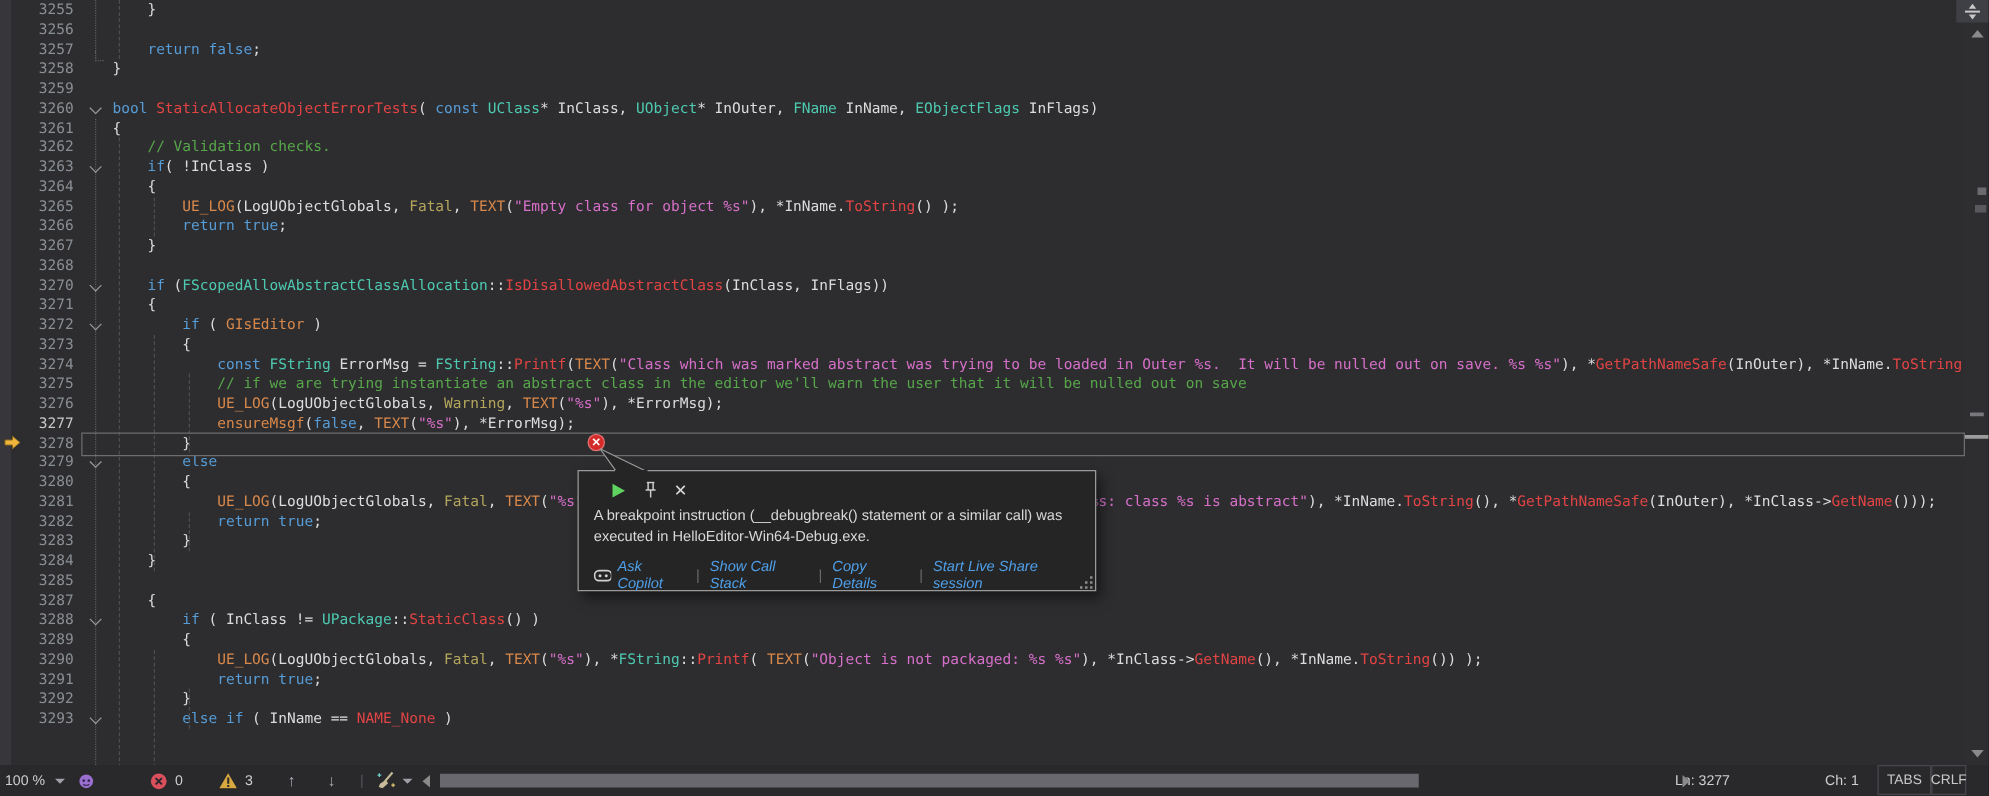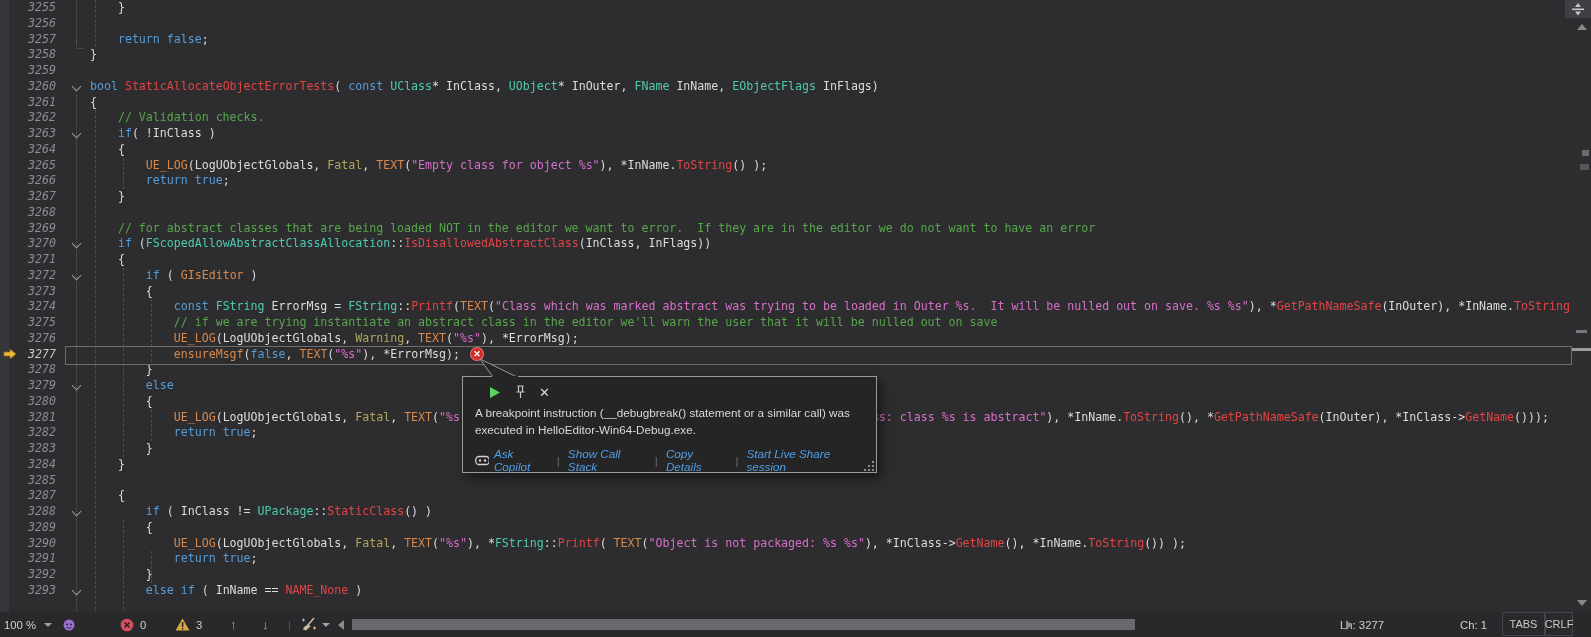--- a/index.html
+++ b/index.html
@@ -4,21 +4,21 @@
 <style>
   html,body{margin:0;padding:0;background:#1a1a1a;}
   .screen{position:relative;width:1591px;height:637px;background:#2d2d30;overflow:hidden;
           font-family:"Liberation Sans",sans-serif;}
   
   .editor{position:absolute;left:0;top:0;width:1572px;height:612px;overflow:hidden;}
   .left-strip{position:absolute;left:0;top:0;width:9px;height:612px;background:#37373b;}
   .line{height:15.75px;display:flex;white-space:pre;
         font-family:"DejaVu Sans Mono",monospace;font-size:11.6px;line-height:15.75px;}
   .bpmargin{width:28px;flex:none;}
-  .lnum{width:34px;flex:none;text-align:left;color:#8a8f94;font-style:italic;}
+  .lnum{width:34px;flex:none;text-align:center;color:#8a8f94;}
   .lnum.cur{color:#c8c8c8;}
   .foldcol{width:28px;flex:none;display:flex;justify-content:center;}
   .chev{display:inline-block;width:6px;height:6px;margin-top:4px;
         border-right:1.4px solid #9a9a9a;border-bottom:1.4px solid #9a9a9a;transform:rotate(45deg);}
   .code{flex:1;color:#dcdcdc;}
   .pln{color:#dcdcdc}.kw{color:#569cd6}.ty{color:#4ec9b0}.fn{color:#e24444}
   .mac{color:#d8884a}.str{color:#d66fc8}.com{color:#57a64a}.en{color:#b3a65c}
   .guide{position:absolute;width:0;border-left:1px dashed #4c4c52;}
   .foldline{position:absolute;width:0;border-left:1px dotted #5a5a5f;}
   .foldcorner{position:absolute;width:6px;height:7px;border-left:1px dotted #5a5a5f;border-bottom:1px dotted #5a5a5f;}
@@ -85,21 +85,20 @@
         <div class="line"><div class="bpmargin"></div><div class="lnum">3259</div><div class="foldcol"></div><div class="code"></div></div>
         <div class="line"><div class="bpmargin"></div><div class="lnum">3260</div><div class="foldcol"><span class="chev"></span></div><div class="code"><span class="kw">bool</span><span class="pln"> </span><span class="fn">StaticAllocateObjectErrorTests</span><span class="pln">( </span><span class="kw">const</span><span class="pln"> </span><span class="ty">UClass</span><span class="pln">* InClass, </span><span class="ty">UObject</span><span class="pln">* InOuter, </span><span class="ty">FName</span><span class="pln"> InName, </span><span class="ty">EObjectFlags</span><span class="pln"> InFlags)</span></div></div>
         <div class="line"><div class="bpmargin"></div><div class="lnum">3261</div><div class="foldcol"></div><div class="code"><span class="pln">{</span></div></div>
         <div class="line"><div class="bpmargin"></div><div class="lnum">3262</div><div class="foldcol"></div><div class="code"><span class="pln">    </span><span class="com">// Validation checks.</span></div></div>
         <div class="line"><div class="bpmargin"></div><div class="lnum">3263</div><div class="foldcol"><span class="chev"></span></div><div class="code"><span class="pln">    </span><span class="kw">if</span><span class="pln">( !InClass )</span></div></div>
         <div class="line"><div class="bpmargin"></div><div class="lnum">3264</div><div class="foldcol"></div><div class="code"><span class="pln">    {</span></div></div>
         <div class="line"><div class="bpmargin"></div><div class="lnum">3265</div><div class="foldcol"></div><div class="code"><span class="pln">        </span><span class="mac">UE_LOG</span><span class="pln">(LogUObjectGlobals, </span><span class="en">Fatal</span><span class="pln">, </span><span class="mac">TEXT</span><span class="pln">(</span><span class="str">"Empty class for object %s"</span><span class="pln">), *InName.</span><span class="fn">ToString</span><span class="pln">() );</span></div></div>
         <div class="line"><div class="bpmargin"></div><div class="lnum">3266</div><div class="foldcol"></div><div class="code"><span class="pln">        </span><span class="kw">return</span><span class="pln"> </span><span class="kw">true</span><span class="pln">;</span></div></div>
         <div class="line"><div class="bpmargin"></div><div class="lnum">3267</div><div class="foldcol"></div><div class="code"><span class="pln">    }</span></div></div>
         <div class="line"><div class="bpmargin"></div><div class="lnum">3268</div><div class="foldcol"></div><div class="code"></div></div>
-        <div class="line"><div class="bpmargin"></div><div class="lnum">3269</div><div class="foldcol"></div><div class="code"><span class="pln">    </span><span class="com">// for abstract classes that are being loaded NOT in the editor we want to error.  If they are in the editor we do not want to have an error</span></div></div>
         <div class="line"><div class="bpmargin"></div><div class="lnum">3270</div><div class="foldcol"><span class="chev"></span></div><div class="code"><span class="pln">    </span><span class="kw">if</span><span class="pln"> (</span><span class="ty">FScopedAllowAbstractClassAllocation</span><span class="pln">::</span><span class="fn">IsDisallowedAbstractClass</span><span class="pln">(InClass, InFlags))</span></div></div>
         <div class="line"><div class="bpmargin"></div><div class="lnum">3271</div><div class="foldcol"></div><div class="code"><span class="pln">    {</span></div></div>
         <div class="line"><div class="bpmargin"></div><div class="lnum">3272</div><div class="foldcol"><span class="chev"></span></div><div class="code"><span class="pln">        </span><span class="kw">if</span><span class="pln"> ( </span><span class="mac">GIsEditor</span><span class="pln"> )</span></div></div>
         <div class="line"><div class="bpmargin"></div><div class="lnum">3273</div><div class="foldcol"></div><div class="code"><span class="pln">        {</span></div></div>
         <div class="line"><div class="bpmargin"></div><div class="lnum">3274</div><div class="foldcol"></div><div class="code"><span class="pln">            </span><span class="kw">const</span><span class="pln"> </span><span class="ty">FString</span><span class="pln"> ErrorMsg = </span><span class="ty">FString</span><span class="pln">::</span><span class="fn">Printf</span><span class="pln">(</span><span class="mac">TEXT</span><span class="pln">(</span><span class="str">"Class which was marked abstract was trying to be loaded in Outer %s.  It will be nulled out on save. %s %s"</span><span class="pln">), *</span><span class="fn">GetPathNameSafe</span><span class="pln">(InOuter), *InName.</span><span class="fn">ToString</span><span class="pln">()</span></div></div>
         <div class="line"><div class="bpmargin"></div><div class="lnum">3275</div><div class="foldcol"></div><div class="code"><span class="pln">            </span><span class="com">// if we are trying instantiate an abstract class in the editor we'll warn the user that it will be nulled out on save</span></div></div>
         <div class="line"><div class="bpmargin"></div><div class="lnum">3276</div><div class="foldcol"></div><div class="code"><span class="pln">            </span><span class="mac">UE_LOG</span><span class="pln">(LogUObjectGlobals, </span><span class="en">Warning</span><span class="pln">, </span><span class="mac">TEXT</span><span class="pln">(</span><span class="str">"%s"</span><span class="pln">), *ErrorMsg);</span></div></div>
         <div class="line"><div class="bpmargin"></div><div class="lnum cur">3277</div><div class="foldcol"></div><div class="code"><span class="pln">            </span><span class="mac">ensureMsgf</span><span class="pln">(</span><span class="kw">false</span><span class="pln">, </span><span class="mac">TEXT</span><span class="pln">(</span><span class="str">"%s"</span><span class="pln">), *ErrorMsg);</span></div></div>
         <div class="line"><div class="bpmargin"></div><div class="lnum">3278</div><div class="foldcol"></div><div class="code"><span class="pln">        }</span></div></div>
         <div class="line"><div class="bpmargin"></div><div class="lnum">3279</div><div class="foldcol"><span class="chev"></span></div><div class="code"><span class="pln">        </span><span class="kw">else</span></div></div>

